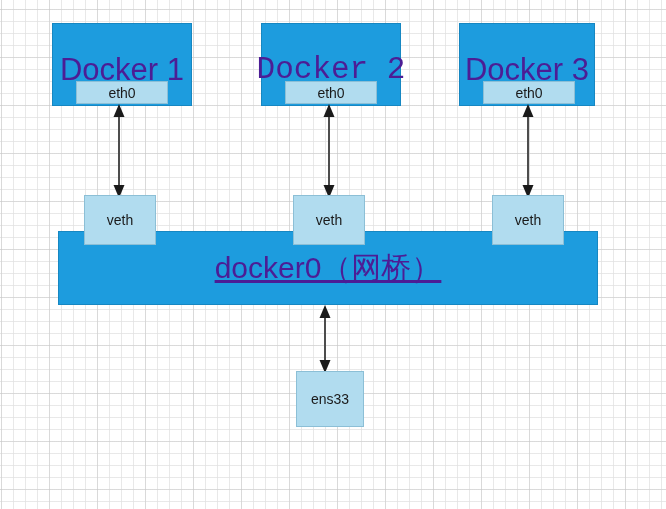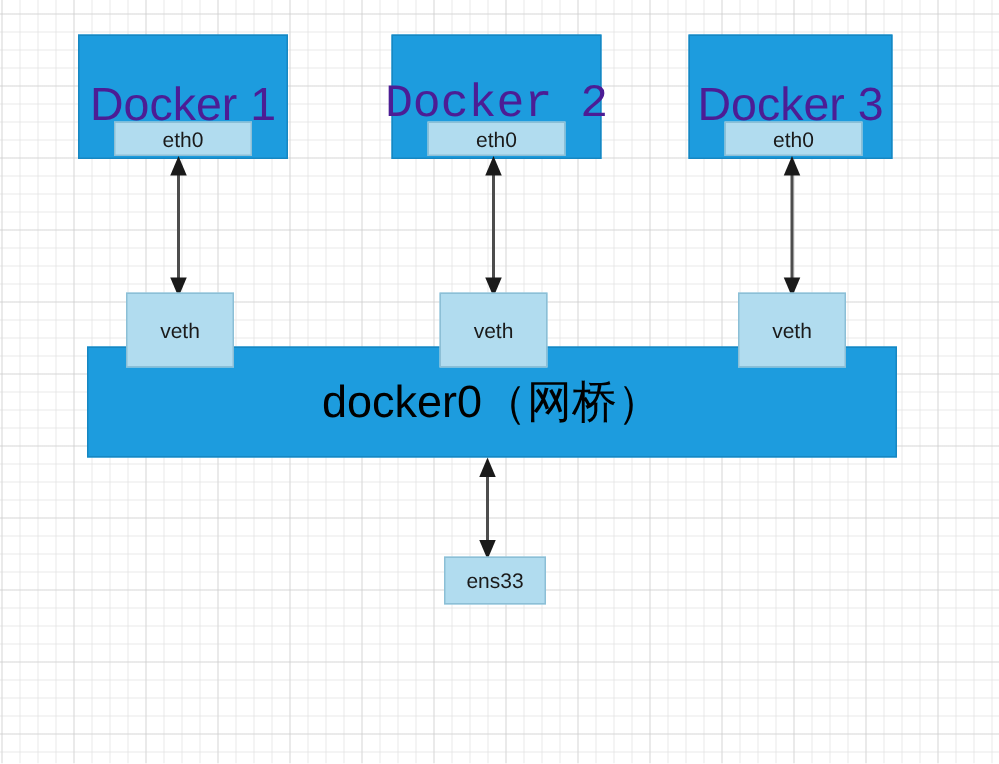--- a/index.html
+++ b/index.html
@@ -55,22 +55,23 @@
     white-space: nowrap;
   }
 
   .bar {
     background: #1D9CDE;
     border: 1px solid #1687c2;
     color: #ffffff;
   }
   .bar-label {
     font-size: 27px;
-    color: #000000;
+    color: #4c1d95;
     white-space: nowrap;
+    text-decoration: underline;
   }
   .bar-label.cjk {
     font-size: 30px;
   }
 
   .iface {
     background: #B1DCEF;
     border: 1px solid #8CBFD6;
     color: #1a1a1a;
     font-size: 14px;
@@ -163,19 +164,19 @@
     <span>veth</span>
   </div>
 
   <svg class="arrow" style="left:318px; top:305px; width:14px; height:68px;" viewBox="0 0 14 68">
     <line x1="7" y1="10" x2="7" y2="58"></line>
     <polygon points="7,0 1.5,13 12.5,13"></polygon>
     <polygon points="7,68 1.5,55 12.5,55"></polygon>
   </svg>
 
 
-  <div class="node iface" style="left:296px; top:371px; width:68px; height:32px;">
+  <div class="node iface" style="left:296px; top:371px; width:68px; height:56px;">
     <span>ens33</span>
   </div>
 
   <div class="bottom-clip"></div>
 
 </div>
 
 </body></html>

